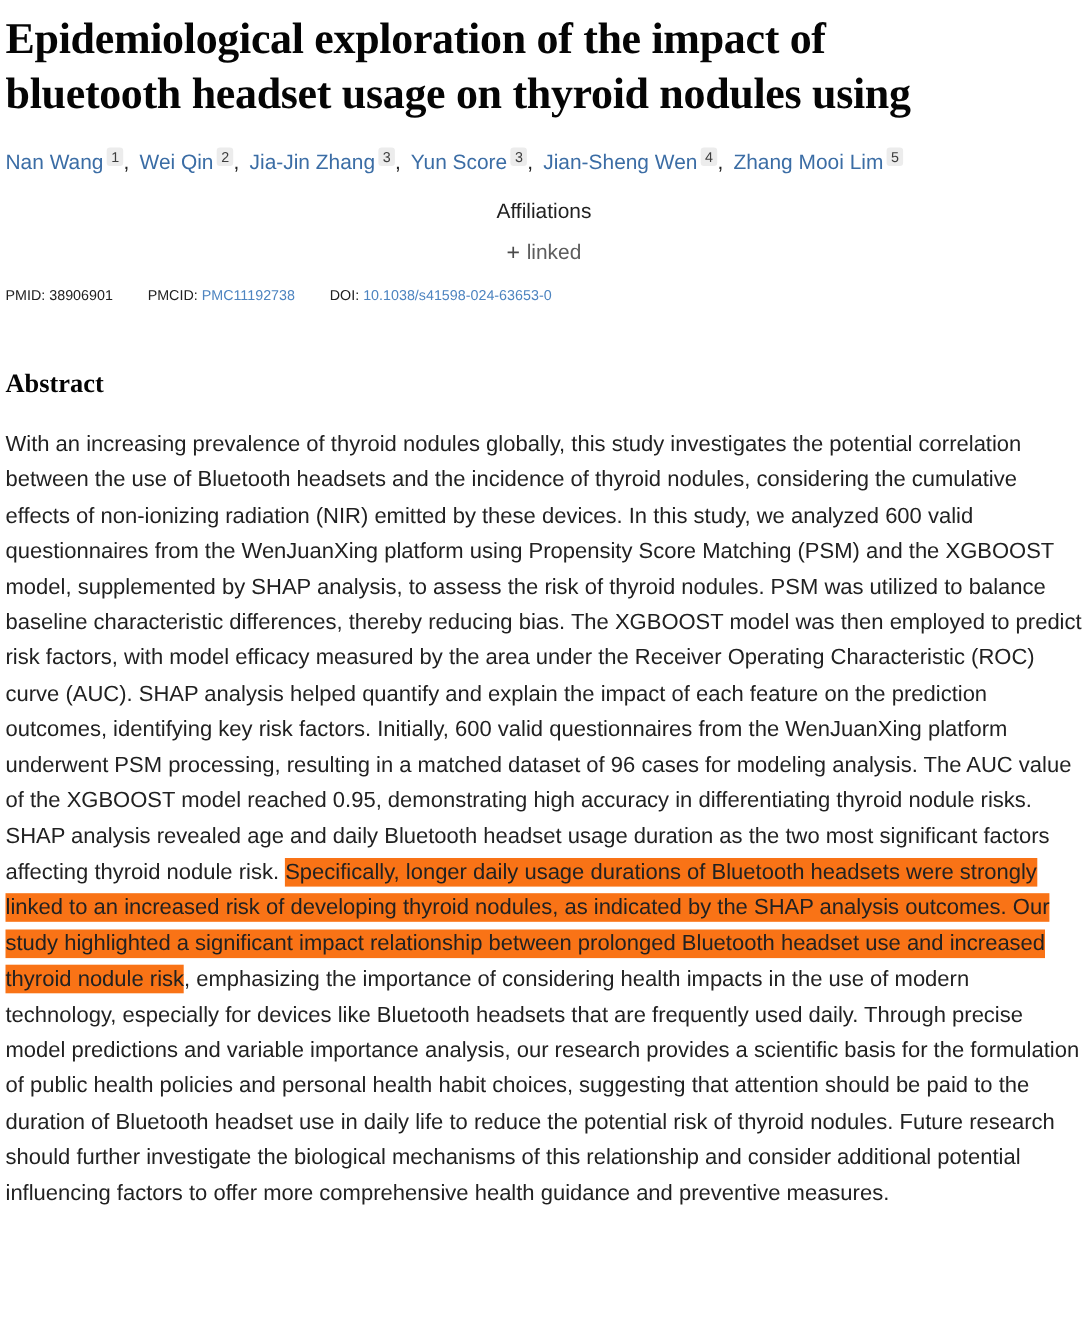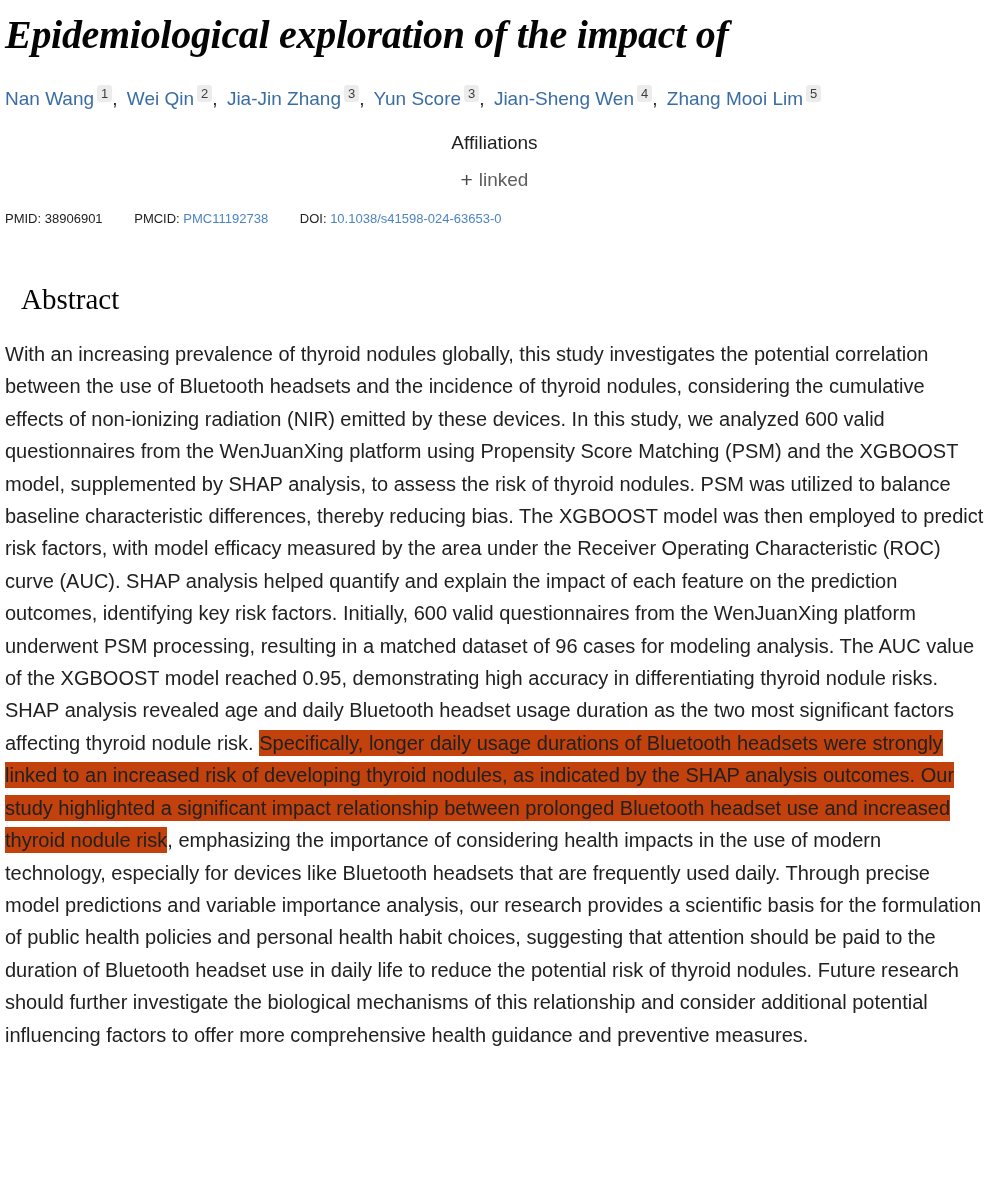--- a/index.html
+++ b/index.html
@@ -14,21 +14,20 @@
     overflow: hidden;
   }
   .page-title {
     font-family: "Liberation Serif", serif;
     font-weight: 700;
     font-size: 40px;
     line-height: 50px;
     color: #050505;
     margin: 0 0 24px 0;
     letter-spacing: -0.3px;
-    font-style: italic;
   }
   .page-title span { display: block; }
 
   .authors-row {
     font-size: 19px;
     line-height: 30px;
     margin: 0 0 16px 0;
     color: #212121;
   }
   .author-link {
@@ -79,44 +78,45 @@
     line-height: 26px;
     margin: 0 0 0 0;
   }
   .id-group { margin-right: 28px; }
   .id-label { color: #212121; }
   .id-value-plain { color: #212121; }
   .id-link { color: #4d84c0; text-decoration: none; cursor: pointer; }
 
   .abstract-heading {
     font-family: "Liberation Serif", serif;
-    font-weight: 400;
-    font-size: 29px;
+    font-weight: 700;
+    font-size: 24px;
     line-height: 34px;
     color: #050505;
-    margin: 50px 0 22px 16px;
+    margin: 50px 0 22px 0;
   }
   .abstract-text {
     font-size: 20px;
     line-height: 32.4px;
     color: #212121;
     margin: 0;
     max-width: 982px;
   }
   .abstract-text mark {
-    background: #c2410c;
+    background: #f97316;
     color: inherit;
     padding: 2px 0;
   }
 </style>
 </head>
 <body>
 
 <h1 class="page-title">
   <span>Epidemiological exploration of the impact of</span>
+  <span>bluetooth headset usage on thyroid nodules using</span>
 </h1>
 
 <div class="authors-row">
   <span><a class="author-link">Nan Wang</a><span class="author-sup">1</span></span><span class="author-sep">,</span>
   <span><a class="author-link">Wei Qin</a><span class="author-sup">2</span></span><span class="author-sep">,</span>
   <span><a class="author-link">Jia-Jin Zhang</a><span class="author-sup">3</span></span><span class="author-sep">,</span>
   <span><a class="author-link">Yun Score</a><span class="author-sup">3</span></span><span class="author-sep">,</span>
   <span><a class="author-link">Jian-Sheng Wen</a><span class="author-sup">4</span></span><span class="author-sep">,</span>
   <span><a class="author-link">Zhang Mooi Lim</a><span class="author-sup">5</span></span>
 </div>

